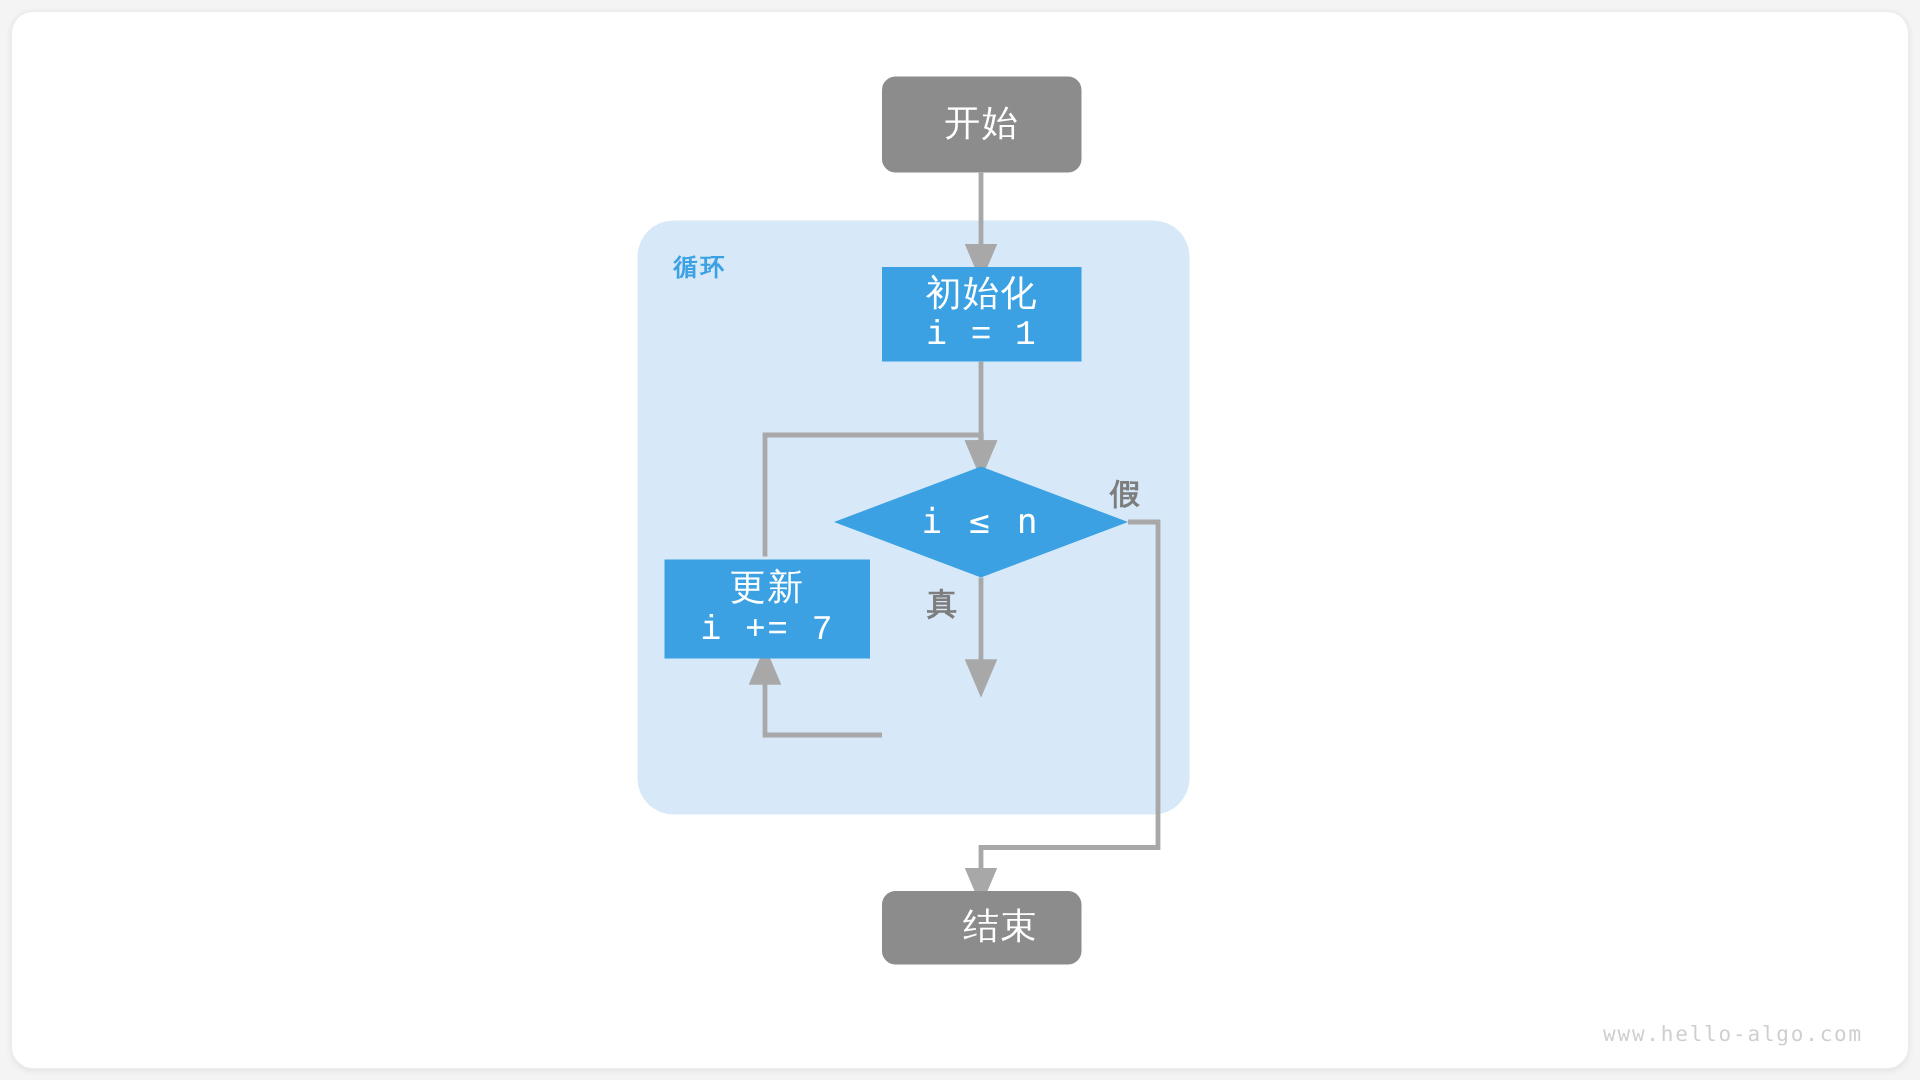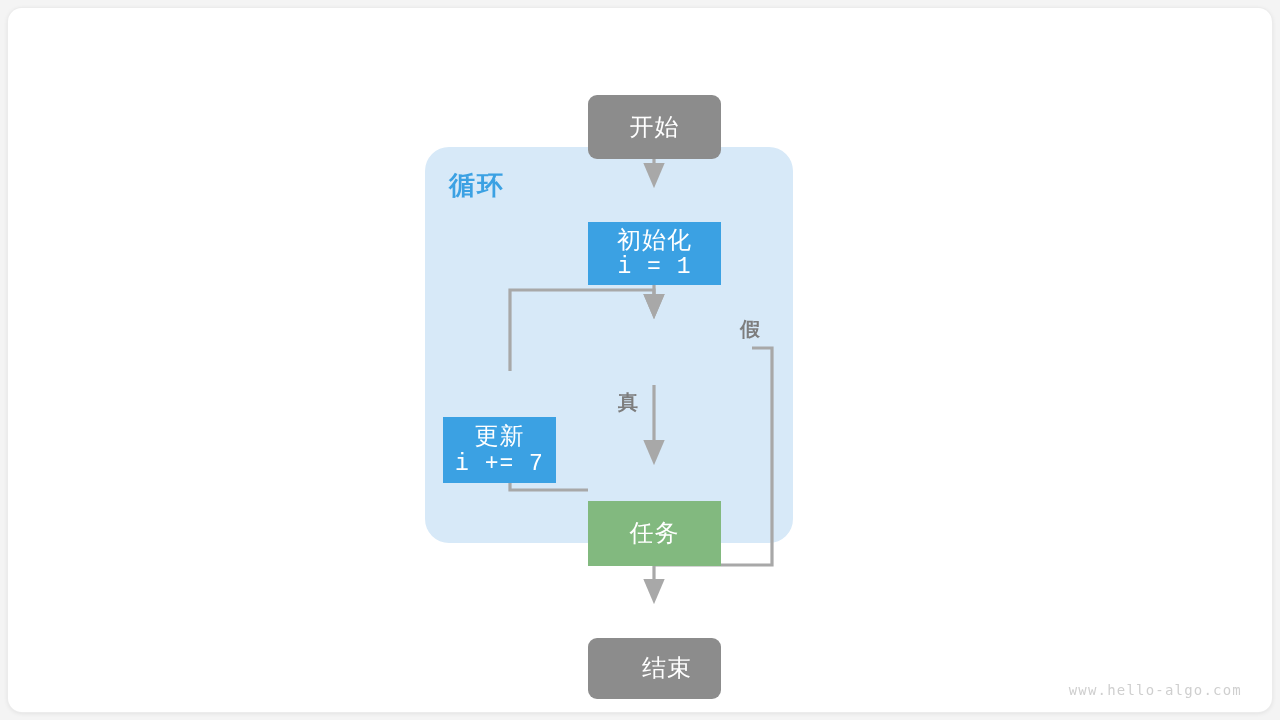--- a/index.html
+++ b/index.html
@@ -52,21 +52,20 @@
   .node {
     position: absolute;
     display: flex;
     flex-direction: column;
     align-items: center;
     justify-content: center;
     color: #ffffff;
     text-align: center;
     box-sizing: border-box;
     line-height: 1.18;
-    margin-top: 44px;
   }
 
   .node .cn {
     font-family: "Liberation Sans", sans-serif;
     font-size: 24px;
     letter-spacing: 1px;
   }
   .node .mono {
     font-family: Liberation Mono, monospace;
     font-size: 23px;
@@ -95,21 +94,21 @@
     height: 396px;
     background: #d7e9f8;
     border-radius: 24px;
   }
 
   #loop-label {
     position: absolute;
     left: 449px;
     top: 168px;
     color: #3ba1e3;
-    font-size: 26px;
+    font-size: 16px;
     font-weight: bold;
     letter-spacing: 2px;
     font-family: "Liberation Sans", sans-serif;
   }
 
   
   #decision {
     position: absolute;
     left: 556px;
     top: 311px;
@@ -185,31 +184,34 @@
 
     <div class="node terminal" style="left:588px; top:51px; width:133px; height:64px;">
       <span class="cn">开始</span>
     </div>
 
     <div class="node process" style="left:588px; top:178px; width:133px; height:63px;">
       <span class="cn">初始化</span>
       <span class="mono">i = 1</span>
     </div>
 
-
-    <div class="node process" style="left:443px; top:373px; width:113px; height:66px;">
+    <div id="decision">
+      <svg class="svg-layer" style="width:196px;height:74px;" viewBox="0 0 196 74" xmlns="http://www.w3.org/2000/svg">
+        <polygon points="98,0 196,37 98,74 0,37" fill="#3ba1e3"></polygon>
+      </svg>
+      <div class="dtext">i ≤ n</div>
+    </div>
+
+    <div class="node process" style="left:443px; top:373px; width:137px; height:66px;">
       <span class="cn">更新</span>
       <span class="mono">i += 7</span>
     </div>
 
-    <div class="node task" style="left:588px; top:457px; width:133px; height:65px;">
-      <span class="cn">任务</span>
-    </div>
-
-    <div class="node terminal" style="left:588px; top:594px; width:133px; height:61px;padding-left:25px;">
+
+    <div class="node terminal" style="left:588px; top:594px; width:133px; height:49px;padding-left:25px;">
       <span class="cn">结束</span>
     </div>
 
     <div class="edge-label" style="left:618px; top:389px;">真</div>
     <div class="edge-label" style="left:740px; top:316px;">假</div>
 
     <div id="watermark">www.hello-algo.com</div>
   </div>
 </div>
 

